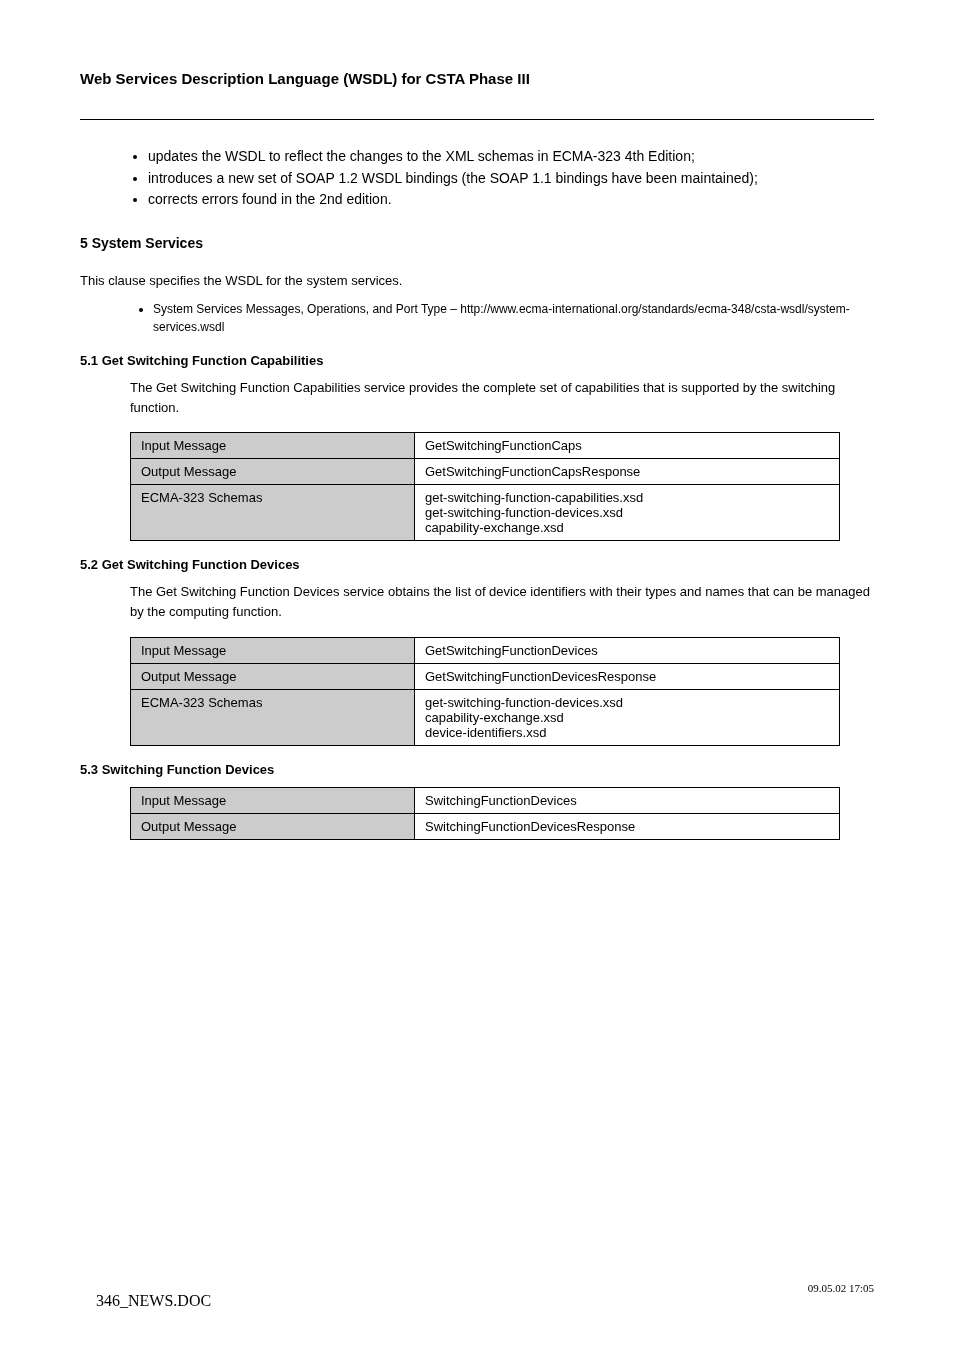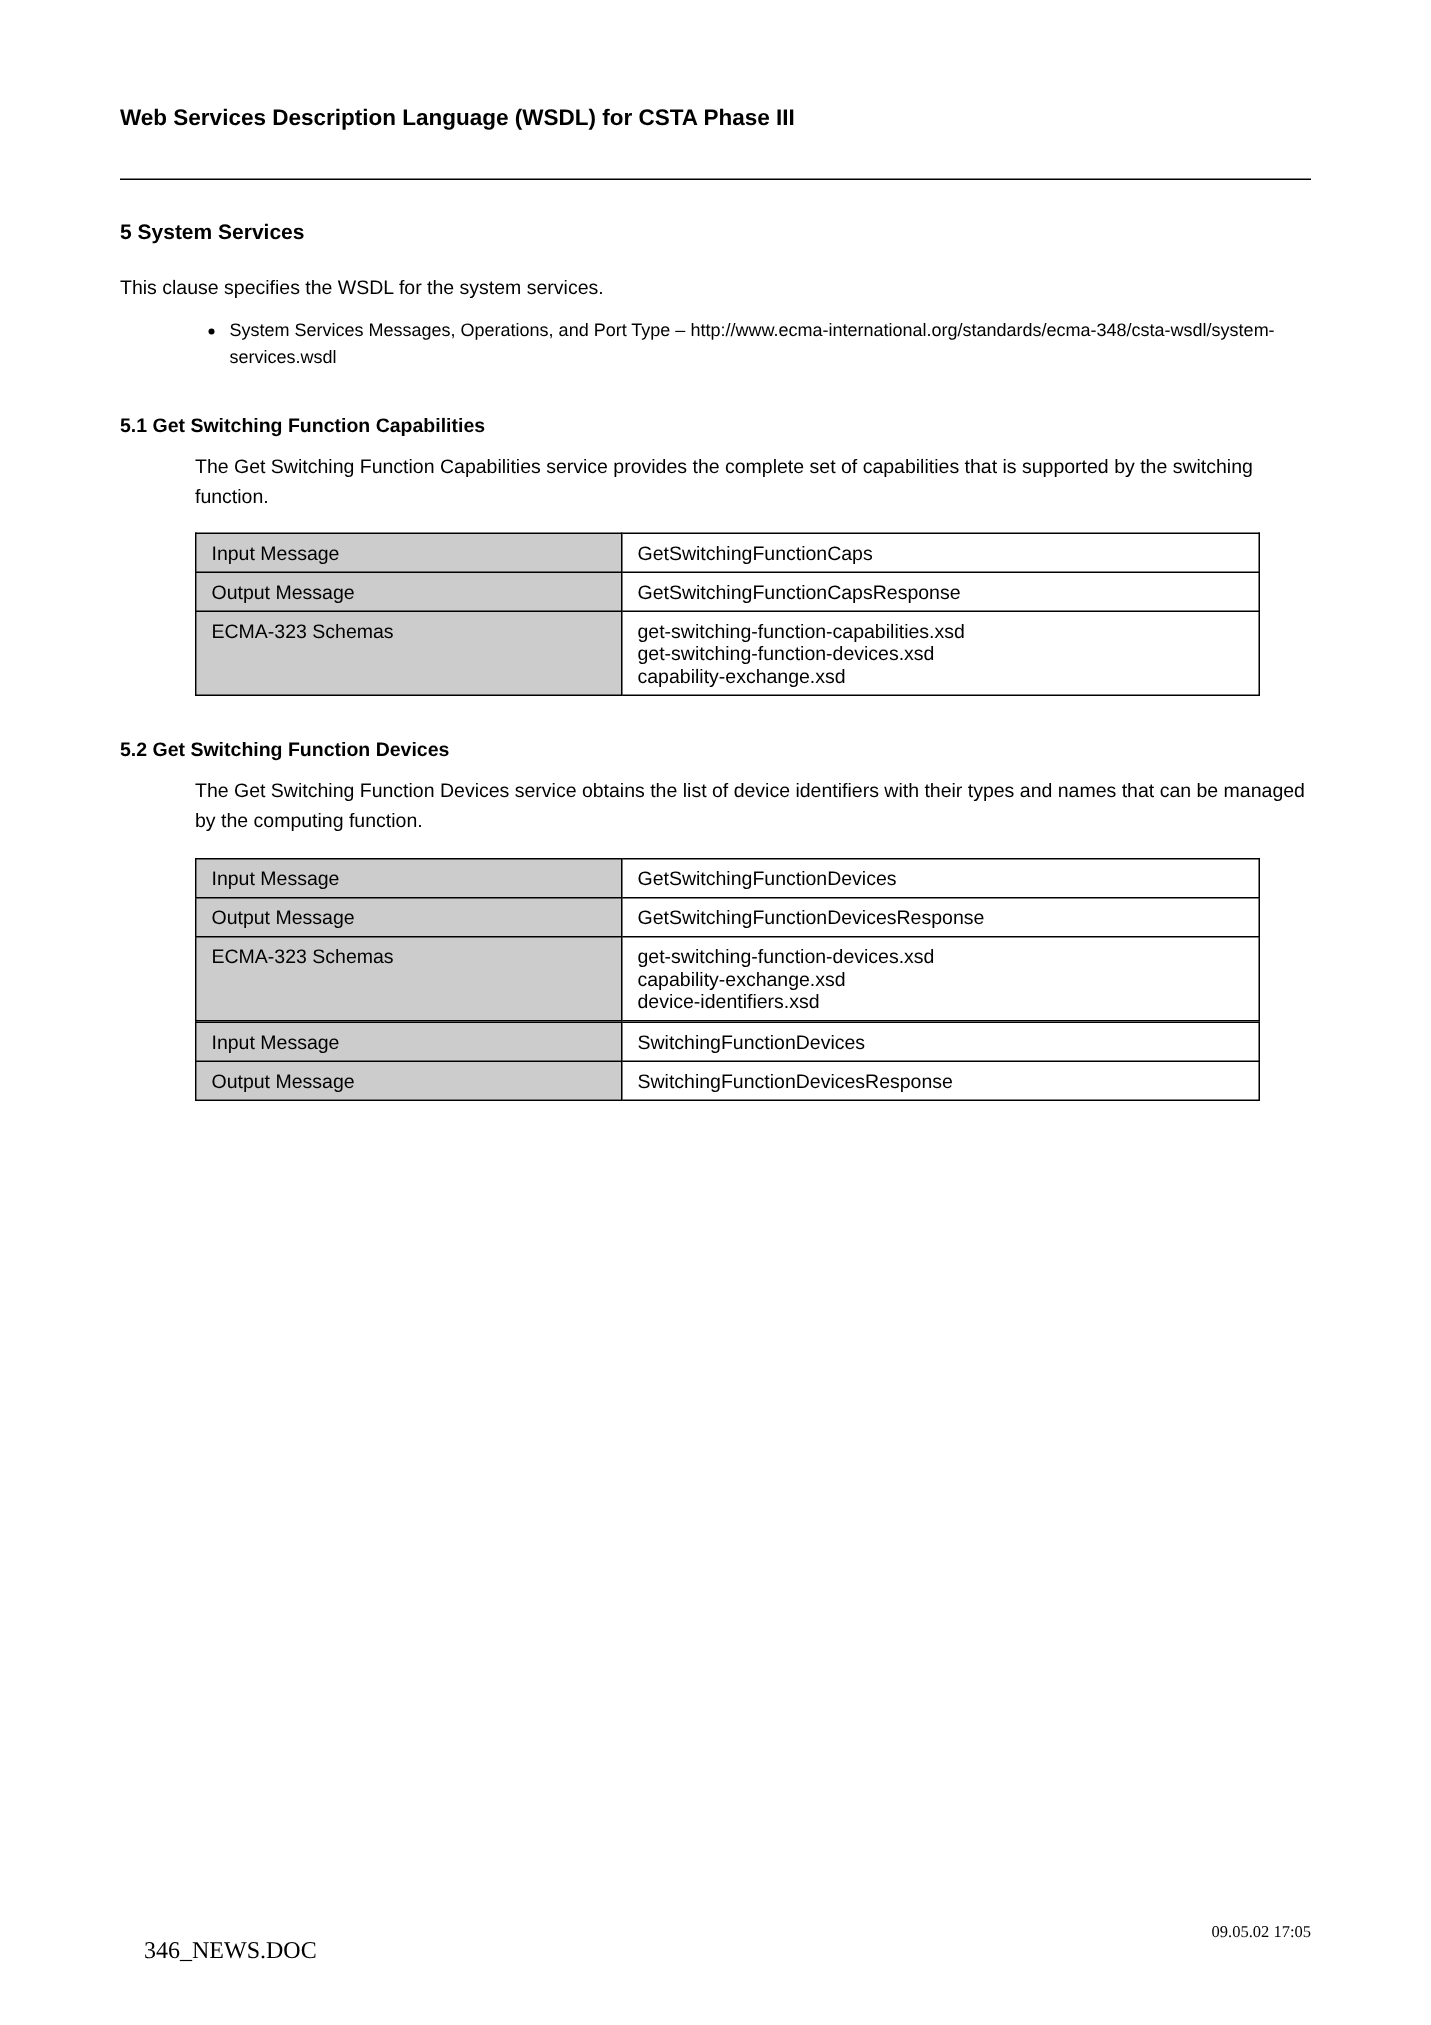--- a/index.html
+++ b/index.html
@@ -6,36 +6,41 @@
   html, body { width: 954px; background: #fff; font-family: "Times New Roman", Times, serif; color: #000; }
   .page { width: 954px; min-height: 1350px; padding: 64px 80px 60px 80px; position: relative; }
   .hrule { border: none; border-top: 1px solid #000; margin-top: 32px; margin-bottom: 26px; }
   .page-title { font-family: Arial, sans-serif; font-size: 15px; font-weight: bold; margin-top: 6px; margin-bottom: 18px; }
   .bullets { margin-left: 68px; font-size: 14px; line-height: 1.55; margin-bottom: 24px; font-family: Arial, sans-serif; }
   .bullets li { list-style: disc; margin-left: 0; }
   .h2 { font-family: Arial, sans-serif; font-size: 14px; font-weight: bold; margin-top: 20px; margin-bottom: 20px; }
   .body { font-size: 13px; line-height: 1.6; font-family: Arial, sans-serif; }
   .one-bullet { margin-left: 73px; margin-top: 8px; margin-bottom: 8px; font-family: Liberation Sans, sans-serif; font-size: 12px; line-height: 1.55; }
   .one-bullet li { list-style: disc; }
-  .h3 { font-family: Arial, sans-serif; font-size: 13px; font-weight: bold; margin-top: 28px; margin-bottom: 10px; }
+  .h3 { font-family: Arial, sans-serif; font-size: 13px; font-weight: bold; margin-top: 16px; margin-bottom: 10px; }
   .desc { font-size: 13px; margin-bottom: 14px; margin-left: 50px; font-family: Arial, sans-serif; line-height: 1.55; }
   table.spec { border-collapse: collapse; width: 710px; margin-left: 50px; font-family: Arial, sans-serif; font-size: 13px; }
   table.spec td { border: 1px solid #000; padding: 5px 10px; vertical-align: top; }
   table.spec td.key { background: #ccc; width: 284px; }
   table.spec td.val { background: #fff; }
   .foot-left { position: absolute; left: 96px; bottom: 40px; font-size: 16px; margin-top: 34px; }
   .foot-right { position: absolute; right: 80px; bottom: 56px; font-size: 11px; }
 </style>
 </head>
 <body>
 
 <div class="page">
   <div class="page-title">Web Services Description Language (WSDL) for CSTA Phase III</div>
   <hr class="hrule">
 
+  <ul class="bullets">
+    <li>updates the WSDL to reflect the changes to the XML schemas in ECMA-323 4th Edition;</li>
+    <li>introduces a new set of SOAP 1.2 WSDL bindings (the SOAP 1.1 bindings have been maintained);</li>
+    <li>corrects errors found in the 2nd edition.</li>
+  </ul>
 
   <div class="h2">5 System Services</div>
   <div class="body">This clause specifies the WSDL for the system services.</div>
 
   <ul class="one-bullet">
     <li>System Services Messages, Operations, and Port Type – http://www.ecma-international.org/standards/ecma-348/csta-wsdl/system-services.wsdl</li>
   </ul>
 
   <div class="h3">5.1 Get Switching Function Capabilities</div>
   <div class="desc">The Get Switching Function Capabilities service provides the complete set of capabilities that is supported by the switching function.</div>
@@ -73,20 +78,21 @@
     <tr>
           <td class="key">ECMA-323 Schemas</td>
           <td class="val" style="white-space:pre-line;">get-switching-function-devices.xsd
 capability-exchange.xsd
 device-identifiers.xsd</td>
         </tr>
   </tbody>
     </table>
 
 
+  <div class="h3">5.3 Switching Function Devices</div>
   <table class="spec">
     <tbody>
         <tr>
           <td class="key">Input Message</td>
           <td class="val">SwitchingFunctionDevices</td>
         </tr>
     <tr>
           <td class="key">Output Message</td>
           <td class="val">SwitchingFunctionDevicesResponse</td>
         </tr>

